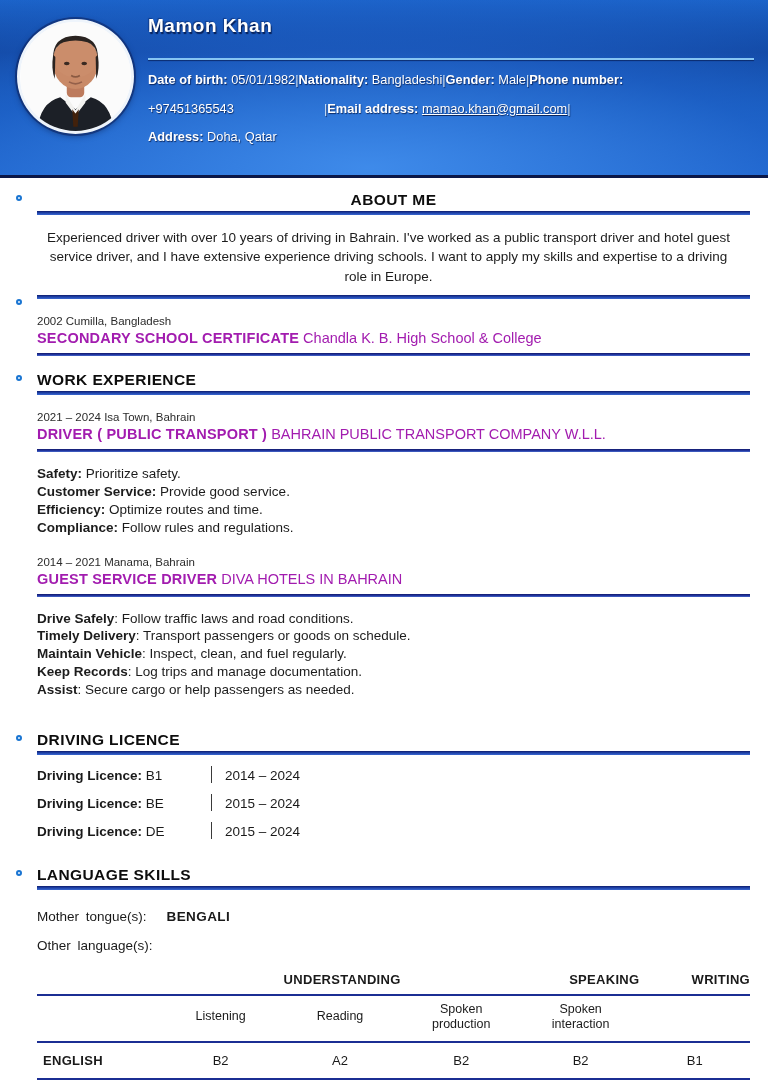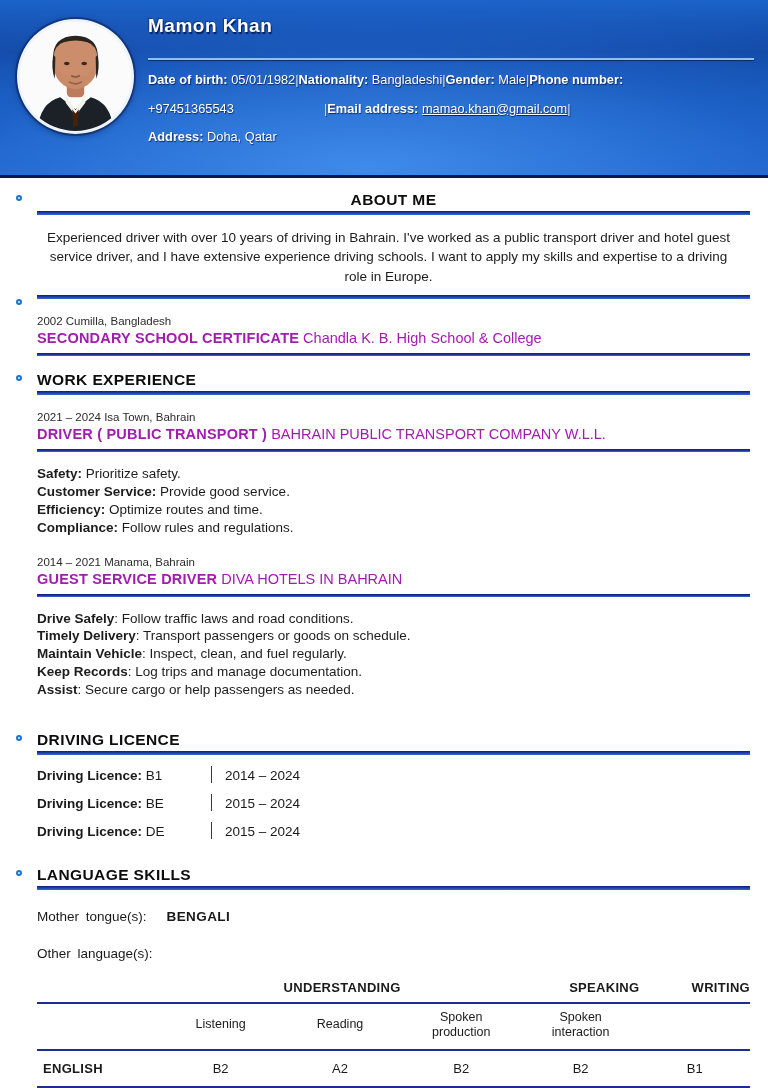--- a/index.html
+++ b/index.html
@@ -68,21 +68,21 @@
   #sec-lic { margin-top: 32px; }
   .lic-rows { margin-top: 6px; }
   .lic-row { display: flex; align-items: flex-end; margin-top: 11px; font-size: 13.5px; }
   .lic-left { width: 174px; }
   .lic-left b { font-weight: bold; }
   .vbar { width: 0; border-left: 1.5px solid #3a3a3a; height: 17px; margin-right: 13px; }
 
   #sec-lang { margin-top: 27px; }
   .lang-line { margin-top: 19px; font-size: 13.5px; word-spacing: 3px; }
   .lang-line b { font-weight: bold; letter-spacing: .4px; margin-left: 20px; }
-  .lang-line.other { margin-top: 22px; }
+  .lang-line.other { margin-top: 14px; }
 
   table.skills { width: 100%; border-collapse: collapse; margin-top: 13px; table-layout: fixed; }
   table.skills td { border-bottom: 2.5px solid #1b2e93; }
   .t-group td { font-size: 13px; font-weight: bold; text-align: right; padding: 6px 0 7px; letter-spacing: .3px; }
   .t-sub td { font-size: 12.5px; text-align: center; padding: 6px 16px 8px; line-height: 1.25; }
   .t-row td { font-size: 13px; text-align: center; padding: 10px 0; }
   .t-row td.lang { text-align: left; font-weight: bold; padding-left: 6px; letter-spacing: .3px; }
 </style>
 </head>
 <body>

